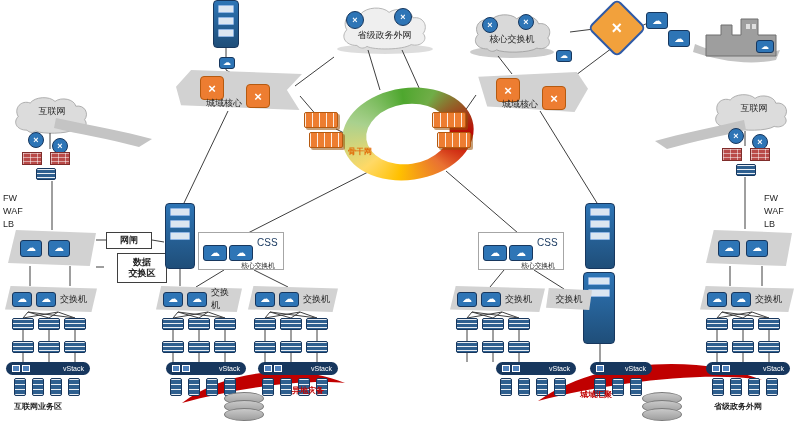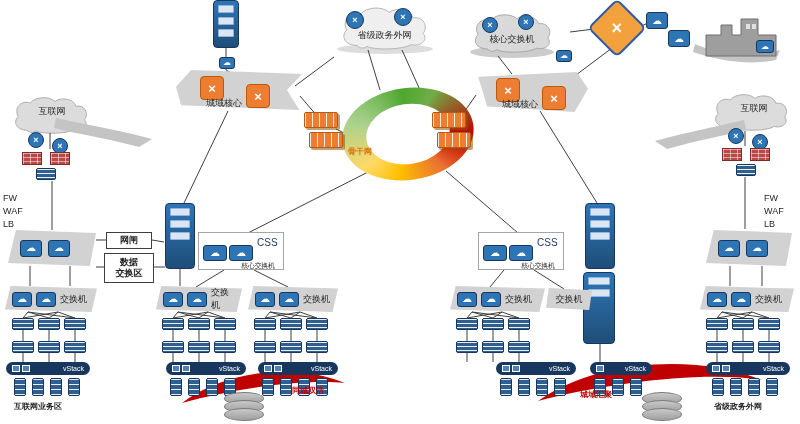--- a/index.html
+++ b/index.html
@@ -195,21 +195,21 @@
     <span class="cswitch" style="width:22px;height:17px">☁</span>
   </div>
   <div class="abs banner" style="left:706px;top:230px;width:86px;height:36px">
     <span class="cswitch" style="width:22px;height:17px">☁</span>
     <span class="cswitch" style="width:22px;height:17px">☁</span>
   </div>
 
   <div class="abs box" style="left:106px;top:232px;width:46px;height:17px">
     <span>网闸</span>
   </div>
-  <div class="abs box" style="left:104px;top:253px;width:50px;height:30px">
+  <div class="abs box" style="left:117px;top:253px;width:50px;height:30px">
     <span>数据</span>
     <span>交换区</span>
   </div>
 
   <div class="abs tower" style="left:165px;top:203px;width:30px;height:66px">
     <div class="mod"></div>
     <div class="mod"></div>
     <div class="mod"></div>
   </div>
   <div class="abs tower" style="left:585px;top:203px;width:30px;height:66px">
@@ -362,18 +362,18 @@
     <div class="disk"></div>
     <div class="disk"></div>
     <div class="disk"></div>
   </div>
   <div class="abs" style="left:642px;top:392px;width:40px;height:30px">
     <div class="disk"></div>
     <div class="disk"></div>
     <div class="disk"></div>
   </div>
 
-  <div class="abs red" style="left:292px;top:385px">同城双活</div>
+  <div class="abs red" style="left:292px;top:385px">异地灾备</div>
   <div class="abs red" style="left:580px;top:389px">城域汇聚</div>
   <div class="abs t8b" style="left:14px;top:401px">互联网业务区</div>
   <div class="abs t8b" style="left:714px;top:401px">省级政务外网</div>
 
 </div>
 
 </body></html>

